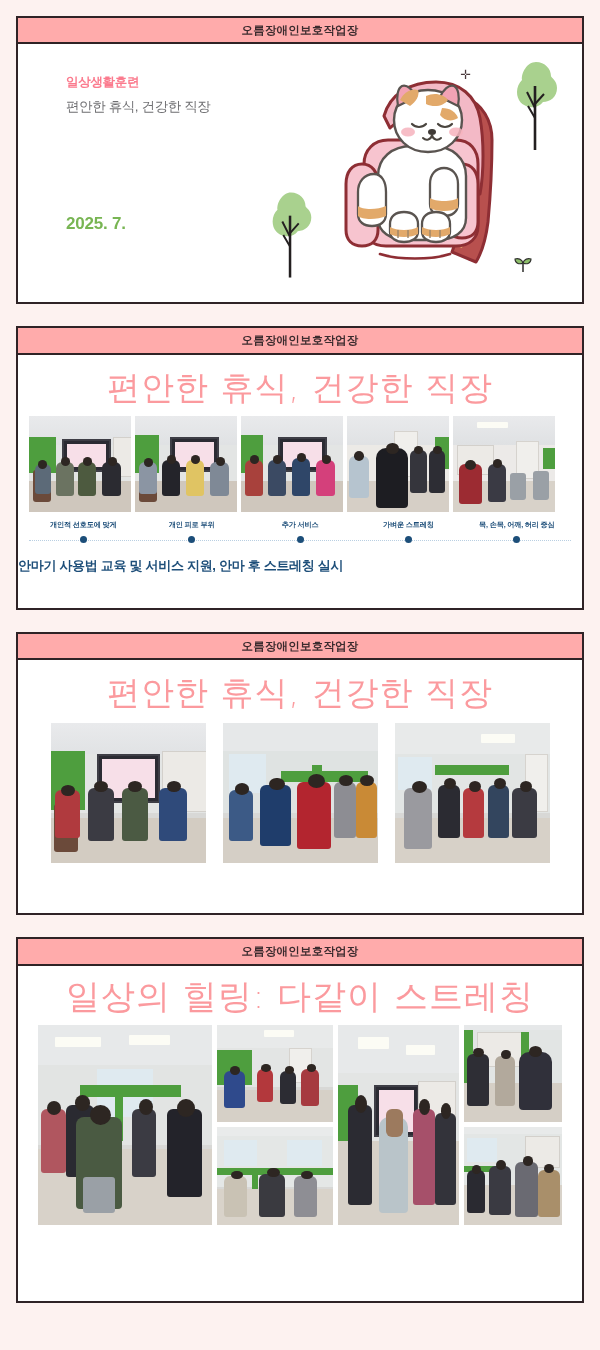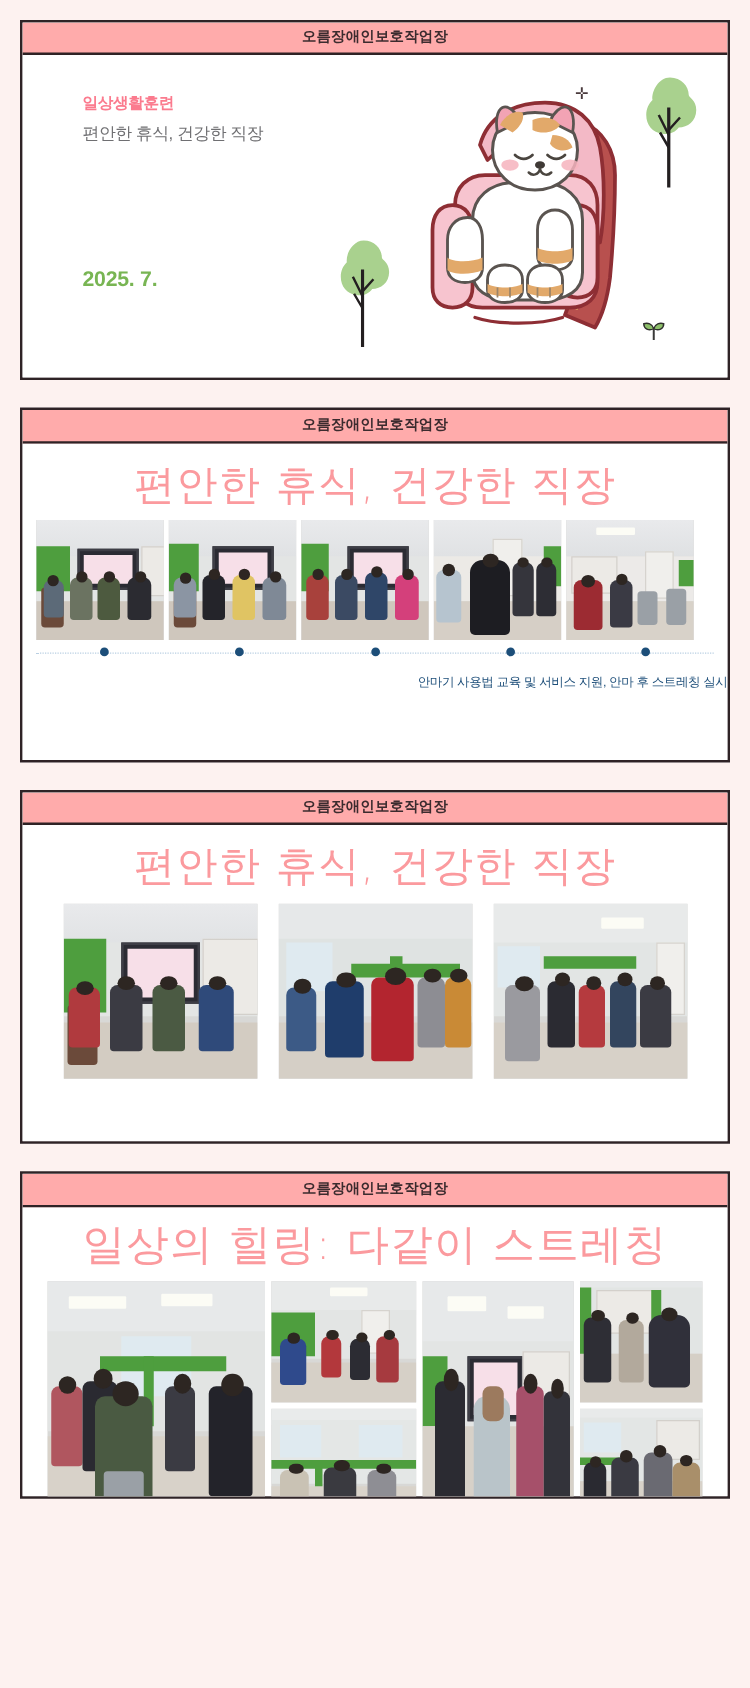--- a/index.html
+++ b/index.html
@@ -78,34 +78,34 @@
   }
   .timeline { position: relative; margin: 6px 11px 0; height: 10px; }
   .tl-line {
     position: absolute; left: 0; right: 0; top: 4px; height: 0;
     border-top: 1.5px dotted #b9cfe2;
   }
   .tl-dots { position: absolute; left: 0; right: 0; top: 0; display: flex; }
   .tl-dot-wrap { flex: 1; display: flex; justify-content: center; }
   .tl-dot { width: 7px; height: 7px; border-radius: 50%; background: #1c4e79; }
   .s2-footer {
-    text-align: right; font-size: 10px; font-weight: normal;
+    text-align: left; font-size: 13px; font-weight: bold;
     color: #1d4e79; letter-spacing: -0.3px; margin-top: 11px;
   }
 
   
   .s3-body { height: 253px; }
   .s3-title { font-size: 33px; padding: 16px 0 14px; }
   .s3-row { display: flex; justify-content: center; gap: 17px; }
   .s3 .ph { width: 155px; height: 140px; }
   .s3-caps { display: flex; justify-content: center; gap: 17px; margin-top: 9px; }
   .s3-cap { width: 155px; text-align: center; font-size: 7.4px; font-weight: bold; color: #1d4e79; letter-spacing: -0.2px; }
 
   
-  .s4-body { height: 231px; }
+  .s4-body { height: 335px; }
   .s4-title { font-size: 34px; padding: 13px 0 12px; }
   .s4-grid { display: flex; gap: 5px; padding: 0 20px; height: 200px; }
   .s4-col { display: flex; flex-direction: column; gap: 5px; }
   .s4-col.c1 { width: 177px; }
   .s4-col.c2 { width: 118px; }
   .s4-col.c3 { width: 122px; }
   .s4-col.c4 { width: 100px; }
   .s4-col .ph { width: 100%; }
 
   
@@ -314,20 +314,27 @@
             <i class="sc-person" style="left:6%;top:50%;width:22%;height:42%;background:#9c2b32"></i>
               <i class="sc-head" style="left:12%;top:46%;width:11%;height:10%"></i>
             <i class="sc-person" style="left:34%;top:50%;width:18%;height:40%;background:#3a3a44"></i>
               <i class="sc-head" style="left:39%;top:45%;width:9%;height:9%"></i>
             <i class="sc-chair" style="left:56%;top:60%;width:16%;height:28%"></i>
             <i class="sc-chair" style="left:78%;top:58%;width:16%;height:30%"></i>
           </span>
         </div>
       </div>
 
+      <div class="cap-row">
+        <div class="cap">개인적 선호도에 맞게</div>
+        <div class="cap">개인 피로 부위</div>
+        <div class="cap">추가 서비스</div>
+        <div class="cap">가벼운 스트레칭</div>
+        <div class="cap">목, 손목, 어깨, 허리 중심</div>
+      </div>
 
       <div class="timeline">
         <div class="tl-line"></div>
         <div class="tl-dots">
           <span class="tl-dot-wrap">
               <i class="tl-dot"></i>
             </span>
           <span class="tl-dot-wrap">
               <i class="tl-dot"></i>
             </span>

